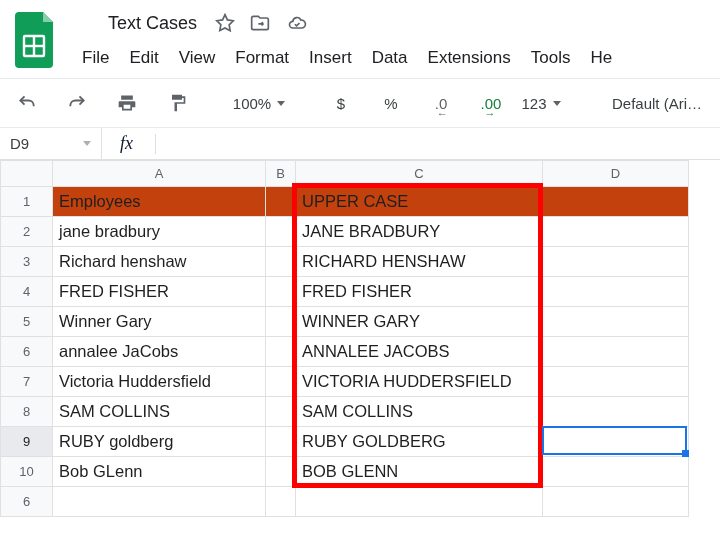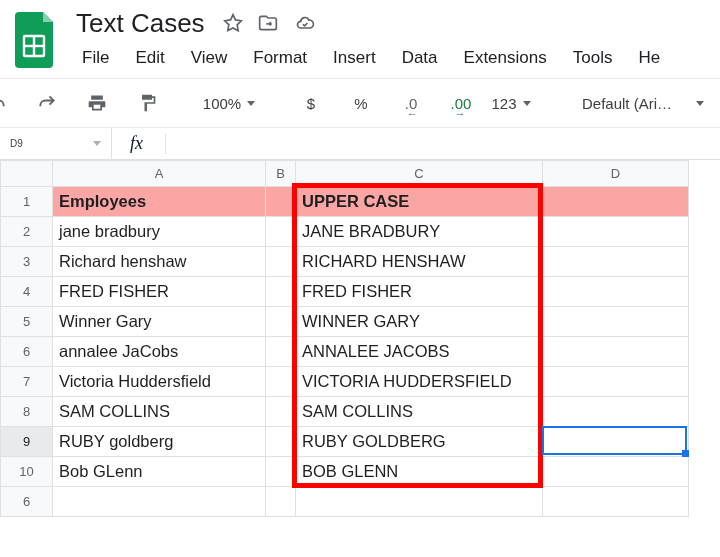--- a/index.html
+++ b/index.html
@@ -27,50 +27,50 @@
     padding-top:4px;
   }
   .title-area { flex: 1; }
   .title-row {
     display: flex;
     align-items: center;
     gap: 14px;
     height: 30px;
   }
   .doc-title {
-    font-size: 26px;
+    font-size: 18px;
     color: #202124;
     padding: 2px 4px;
+    margin-left: 32px;
   }
   .icon-btn {
     color: #5f6368;
     display:flex;
     align-items:center;
     justify-content:center;
   }
   .menubar {
     display: flex;
-    gap: 6px;
+    gap: 0;
     margin-top: 6px;
   }
   .menu-item {
     font-size: 17px;
     color: #202124;
     padding: 4px 10px;
     border-radius: 4px;
   }
   
   .toolbar-wrap { border-top: 1px solid #e8eaed; border-bottom: 1px solid #e8eaed; margin-top:6px;}
   .toolbar {
     display: flex;
     align-items: center;
     padding: 6px 12px;
     gap: 20px;
     height: 48px;
-    justify-content: flex-end;
   }
   .tb-btn {
     min-width: 30px;
     height: 30px;
     display: flex;
     align-items: center;
     justify-content: center;
     color: #5f6368;
     padding: 0 4px;
     font-size: 15px;
@@ -90,27 +90,27 @@
     margin-left:6px;
   }
   
   .fxrow {
     display:flex;
     align-items:center;
     height:32px;
     border-bottom:1px solid #e0e0e0;
   }
   .namebox {
-    width:112px;
+    width:102px;
     height:100%;
     border-right:1px solid #e0e0e0;
     display:flex;
     align-items:center;
     padding:0 10px;
-    font-size:10px;
+    font-size:15px;
     color:#3c4043;
     justify-content:space-between;
   }
   .namebox::after{
     content:"";
     border-left:4px solid transparent;
     border-right:4px solid transparent;
     border-top:5px solid #b0b0b0;
   }
   .fx-label{
@@ -141,22 +141,22 @@
   .corner { width:52px; height:26px; }
   td.cell {
     height: 30px;
     padding: 0 6px;
     font-size: 16.5px;
     color: #1f1f1f;
     text-align:left;
   }
   tr.datarow td.cell { height:30px; }
   .hdrcell {
-    background:#fca5a5;
-    font-weight:bold;
+    background:#c2410c;
+    font-weight:normal;
     color:#000;
   }
   
   .redbox{
     position:absolute;
     border:5px solid #ff0000;
     pointer-events:none;
   }
   
   .selcell{

